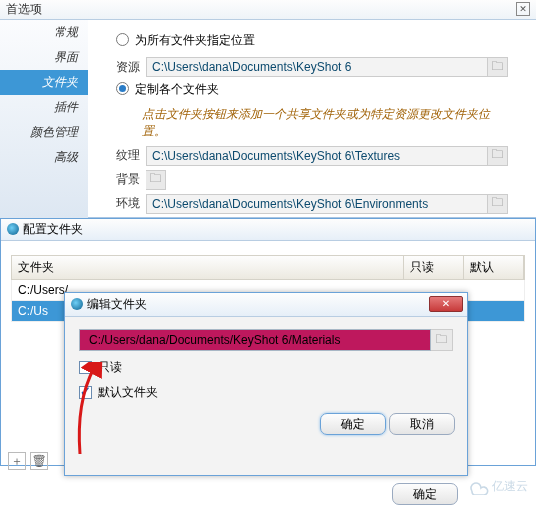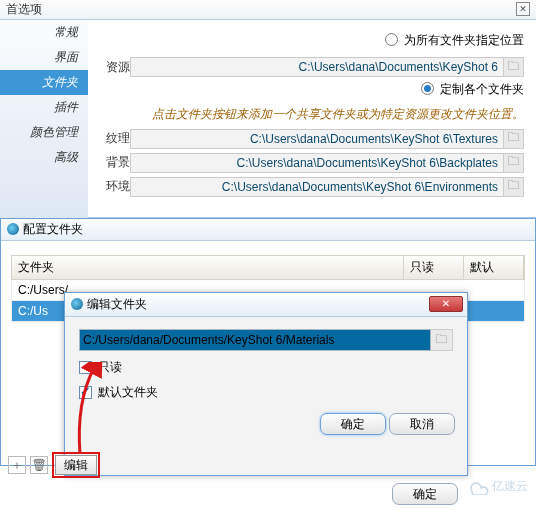--- a/index.html
+++ b/index.html
@@ -6,21 +6,21 @@
 body { margin: 0; width: 536px; height: 511px; background: #fff; position: relative; overflow: hidden; }
 
 .prefs { position: absolute; left: 0; top: 0; width: 536px; height: 218px; background: #f4f4f4; border-bottom: 1px solid #a9c6e3; }
 .prefs-title { background: linear-gradient(#fdfdfd,#eef3f8); border-bottom: 1px solid #b8cde2; height: 20px; line-height: 18px; padding-left: 6px; color: #333; }
 .prefs-close { position: absolute; right: 6px; top: 2px; width: 14px; height: 14px; border: 1px solid #888; font-size: 9px; text-align: center; line-height: 12px; color: #555; }
 
 .sidebar { position: absolute; left: 0; top: 20px; width: 88px; height: 198px; background: linear-gradient(#fbfcfe,#dde7f2); }
 .sidebar .item { text-align: right; padding: 4px 10px 4px 0; color: #333; font-style: italic; }
 .sidebar .active { background: #3d97d6; color: #fff; }
 
-.content { position: absolute; left: 88px; top: 20px; right: 0; bottom: 0; background: #fff; padding: 8px 12px; overflow: hidden; text-align: right; }
+.content { position: absolute; left: 88px; top: 20px; right: 0; bottom: 0; background: #fff; padding: 8px 28px; overflow: hidden; }
 .opt { margin: 4px 0 8px 0; }
 .radio { display: inline-block; width: 13px; height: 13px; border: 1px solid #777; border-radius: 50%; vertical-align: -2px; margin-right: 6px; position: relative; }
 .radio.sel::after { content: ""; position: absolute; left: 2px; top: 2px; width: 7px; height: 7px; border-radius: 50%; background: #2a7cc7; }
 .help { font-style: italic; color: #a16207; margin: 2px 0 6px 26px; line-height: 1.4; }
 .row { display: flex; align-items: center; margin: 4px 0; }
 .row .lab { width: 30px; color: #333; }
 .row .path { flex: 1; height: 20px; background: #f3f3f3; border: 1px solid #ccc; color: #0c4a6e; padding: 2px 5px; white-space: nowrap; overflow: hidden; }
 .row .browse { width: 20px; height: 20px; background: #e9e9e9; border: 1px solid #ccc; border-left: none; display: flex; align-items: center; justify-content: center; color: #777; }
 
 .config { position: absolute; left: 0; top: 218px; width: 536px; height: 248px; border: 1px solid #6aa2d8; background: #fff; }
@@ -35,21 +35,21 @@
 .trow div { padding: 3px 6px; }
 .trow.sel { background: #3d97d6; color: #fff; }
 
 .red-arrow { position: absolute; left: 72px; top: 362px; pointer-events: none; }
 
 .edit-dlg { position: absolute; left: 64px; top: 292px; width: 404px; height: 184px; background: #f3f3f3; border: 1px solid #6aa2d8; box-shadow: 0 0 6px rgba(0,0,0,.3); }
 .edit-title { background: linear-gradient(#fdfdfd,#e6eff8); height: 24px; line-height: 22px; padding-left: 6px; border-bottom: 1px solid #b8cde2; position: relative; }
 .edit-title .close { position: absolute; right: 4px; top: 3px; width: 34px; height: 16px; background: linear-gradient(#e57979,#c73a3a); border: 1px solid #8d3030; border-radius: 2px; color: #fff; text-align: center; font-size: 10px; line-height: 14px; }
 .edit-body { padding: 12px 14px; }
 .edit-body .in { display: flex; }
-.edit-body .in input { flex: 1; height: 22px; border: 1px solid #a8b7c5; padding: 2px 3px; background: #0369a1; }
+.edit-body .in input { flex: 1; height: 22px; border: 1px solid #a8b7c5; padding: 2px 9px; background: #be185d; }
 .edit-body .in .browse { width: 22px; height: 22px; background: #e9e9e9; border: 1px solid #ccc; border-left: none; display: flex; align-items: center; justify-content: center; color: #777; }
 .chk { margin-top: 8px; display: flex; align-items: center; }
 .chk .box { width: 13px; height: 13px; border: 1px solid #6a8bb0; margin-right: 6px; position: relative; background: #fff; }
 .chk .box.c::after { content: "✓"; position: absolute; left: 0; top: -3px; color: #1e62b8; font-weight: bold; font-size: 13px; }
 .btns { text-align: right; padding: 0 12px 10px 0; }
 .btn { display: inline-block; width: 66px; height: 22px; background: linear-gradient(#fdfdfd,#e5e5e5); border: 1px solid #9aaac0; border-radius: 7px; text-align: center; line-height: 20px; }
 .btn.primary { box-shadow: 0 0 3px #7fb8ea; border-color: #6aa2d8; }
 
 .toolbar { position: absolute; left: 8px; top: 452px; display: flex; align-items: center; }
 .tool-ico { width: 18px; height: 18px; border: 1px solid #bbb; margin-right: 4px; display: flex; align-items: center; justify-content: center; color: #666; }
@@ -83,21 +83,20 @@
     </div>
     <div class="opt"><span class="radio sel"></span><span>定制各个文件夹</span></div>
     <div class="help">点击文件夹按钮来添加一个共享文件夹或为特定资源更改文件夹位置。</div>
     <div class="row">
       <div class="lab">纹理</div>
       <div class="path">C:\Users\dana\Documents\KeyShot 6\Textures</div>
       <div class="browse">🗀</div>
     </div>
     <div class="row">
       <div class="lab">背景</div>
-      <div class="path">C:\Users\dana\Documents\KeyShot 6\Backplates</div>
       <div class="browse">🗀</div>
     </div>
     <div class="row">
       <div class="lab">环境</div>
       <div class="path">C:\Users\dana\Documents\KeyShot 6\Environments</div>
       <div class="browse">🗀</div>
     </div>
   </div>
 </div>
 
@@ -152,23 +151,20 @@
       <marker id="ah" markerWidth="8" markerHeight="8" refX="2" refY="4" orient="auto">
         <path d="M0,0 L8,4 L0,8 Z" fill="#d81818"></path>
       </marker>
     </defs>
   <path d="M8,92 Q4,40 22,6" stroke="#d81818" stroke-width="3" fill="none" marker-end="url(#ah)"></path>
 </svg>
 
 <div class="toolbar">
   <div class="tool-ico">＋</div>
   <div class="tool-ico">🗑</div>
-  <span class="edit-btn-box">
-    <div class="edit-btn">编辑</div>
-  </span>
 </div>
 
 <div class="footer-ok">
   <span class="btn">确定</span>
 </div>
 
 <div class="watermark">
   <svg width="24" height="16" viewBox="0 0 24 16">
       <path d="M6,12 a5,5 0 1,1 9,-3 a4,4 0 1,1 3,7 h-10 a4,4 0 0,1 -2,-4" fill="none" stroke="#c9d9e6" stroke-width="1.6"></path>
     </svg>

